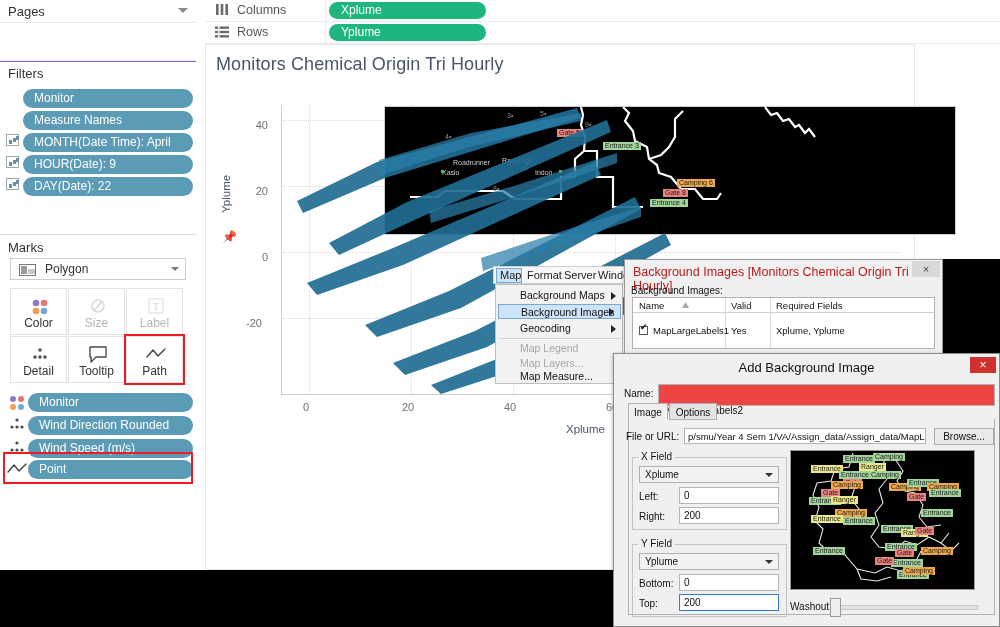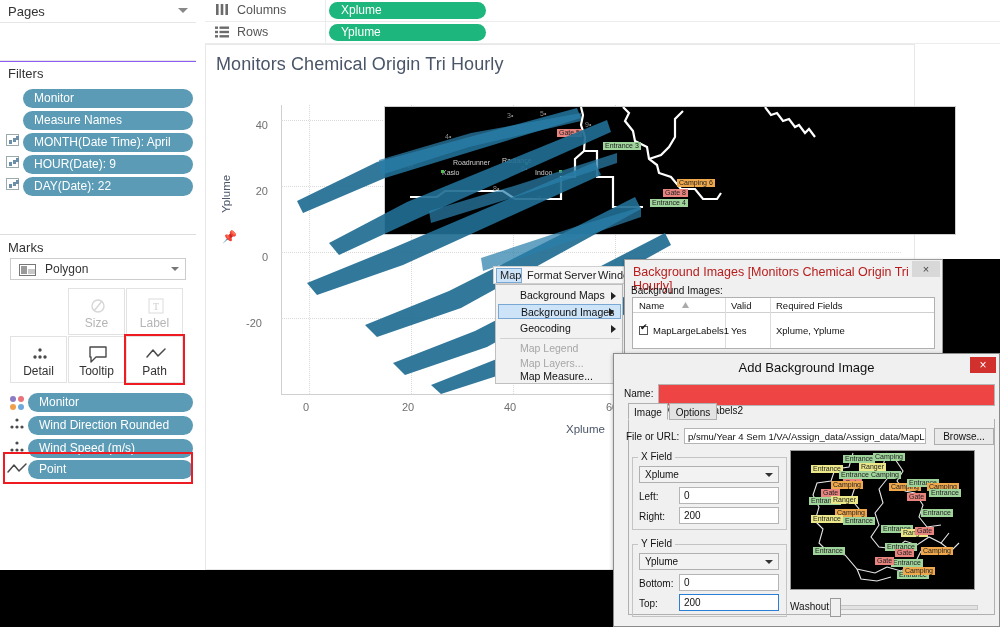--- a/index.html
+++ b/index.html
@@ -187,20 +187,29 @@
 
   <div class="abs" id="marks-card">
     <div class="abs" id="marks-title">Marks</div>
 
     <div class="abs" id="marks-type">
       <div class="abs" id="marks-type-ico"></div>
       <div class="abs" id="marks-type-label">Polygon</div>
       <div id="marks-type-caret"></div>
     </div>
 
+    <div class="abs shelf-btn" style="left:10px;top:52px">
+      <svg class="abs" style="left:19px;top:9px" width="20" height="18" viewBox="0 0 20 18">
+        <circle cx="6" cy="5" r="3.3" fill="#8e7cc3"></circle>
+          <circle cx="14" cy="5" r="3.3" fill="#e8737a"></circle>
+        <circle cx="6" cy="13" r="3.3" fill="#f0a04b"></circle>
+          <circle cx="14" cy="13" r="3.3" fill="#6fa8dc"></circle>
+      </svg>
+      <span class="lbl">Color</span>
+    </div>
 
     <div class="abs shelf-btn dim" style="left:68px;top:52px">
       <svg class="abs" style="left:19px;top:8px" width="20" height="18" viewBox="0 0 20 18">
         <circle cx="10" cy="9" r="6" fill="none" stroke="#d6d6d6" stroke-width="1.4"></circle>
         <path d="M6 14 L14 4" stroke="#d6d6d6" stroke-width="1.4" fill="none"></path>
       </svg>
       <span class="lbl">Size</span>
     </div>
 
     <div class="abs shelf-btn dim" style="left:126px;top:52px">

